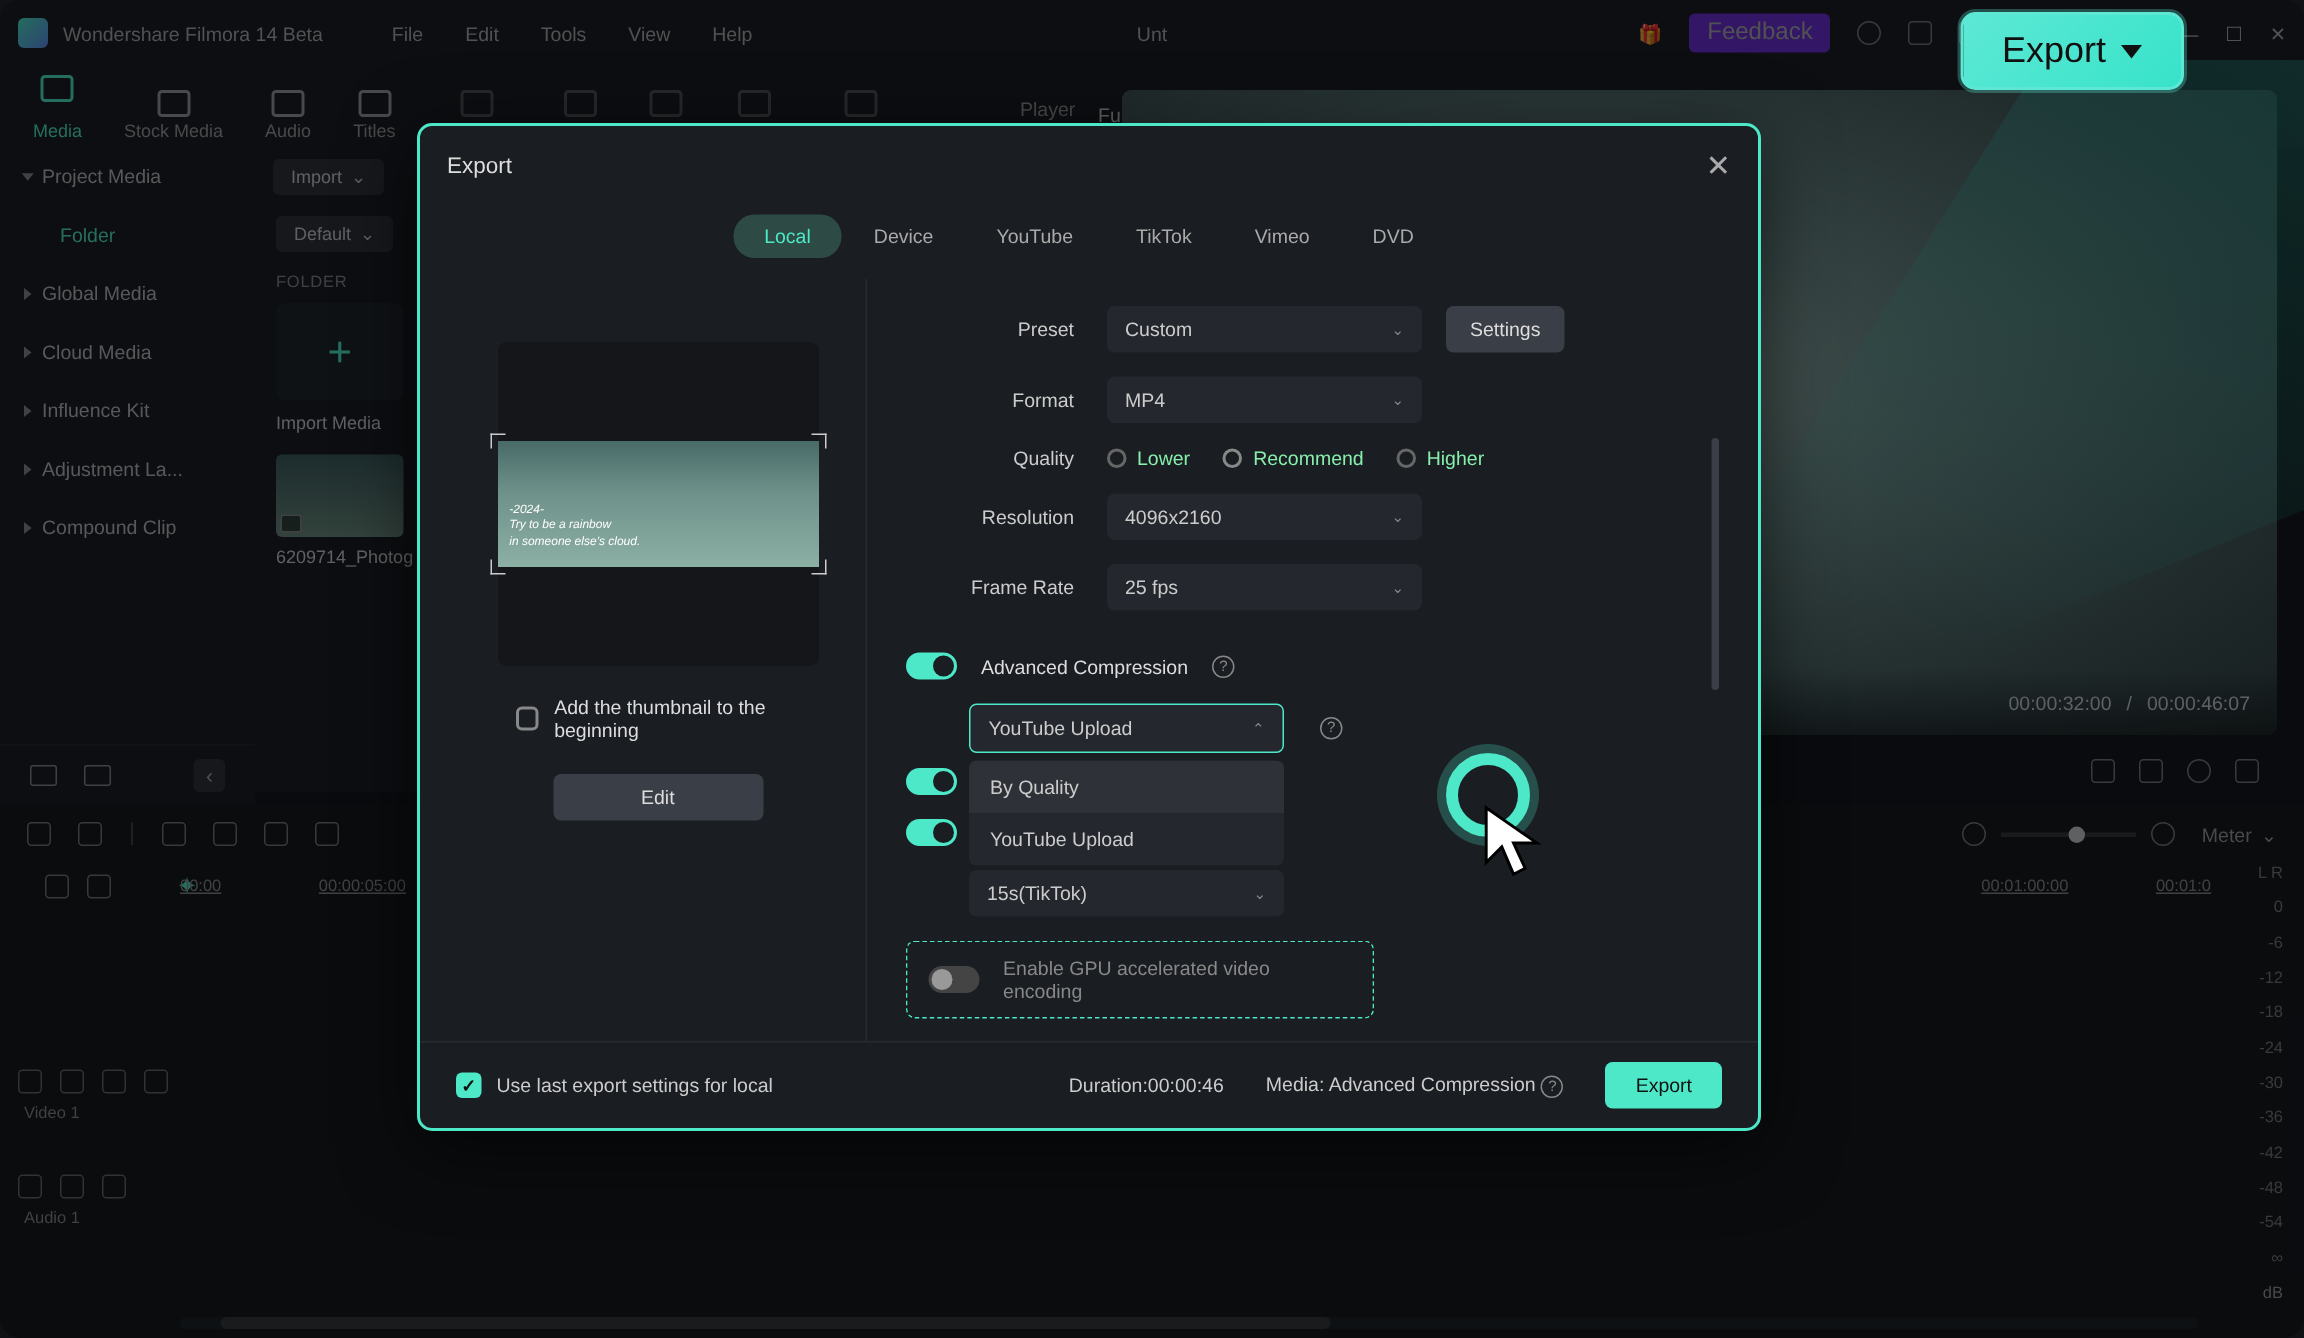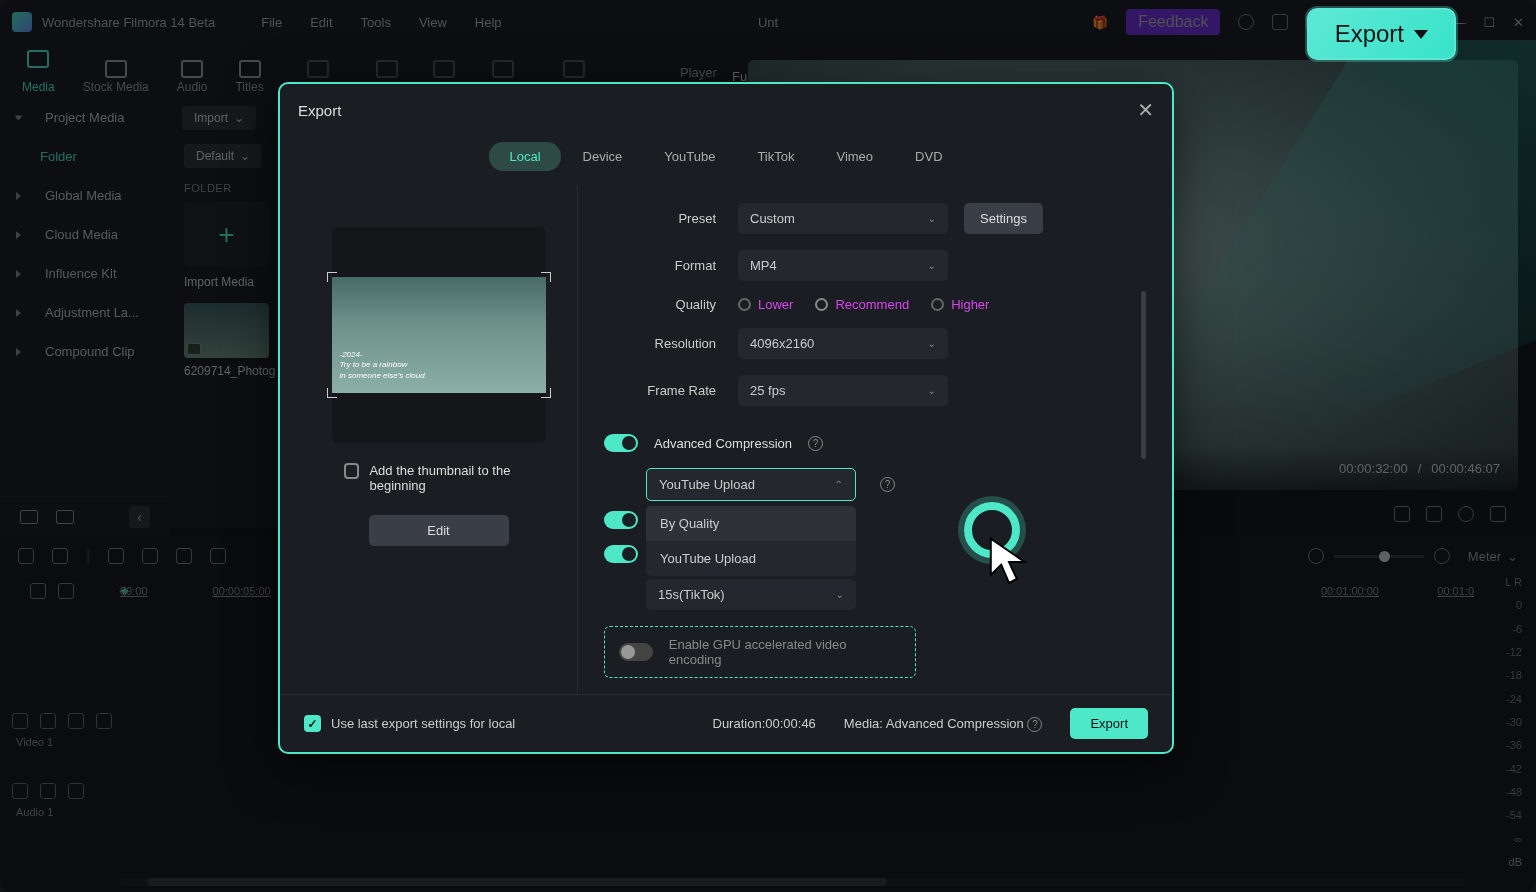--- a/index.html
+++ b/index.html
@@ -27,21 +27,21 @@
 .toolbar .tab { display: flex; flex-direction: column; align-items: center; gap: 2px; }
 .toolbar .tab.active { color: #4ce8c7; gap: 12px; }
 .toolbar .tab .ticon { width: 22px; height: 18px; border: 2px solid currentColor; border-radius: 3px; }
 .toolbar .tab.partial { opacity: .45; }
 .toolbar .right-ctrls { position: absolute; right: 30px; bottom: 14px; display: flex; gap: 14px; align-items: center; }
 .toolbar .player-lbl { position: absolute; left: 680px; bottom: 18px; font-size: 13px; color: #999; }
 .toolbar .quality-sel { position: absolute; left: 732px; bottom: 14px; font-size: 13px; color: #ccc; display: flex; align-items: center; gap: 40px; }
 
 
 .sidebar { position: absolute; left: 0; top: 98px; width: 170px; bottom: 0; background: #15171b; font-size: 13px; }
-.sidebar .item { padding: 12px 16px; display: flex; align-items: center; gap: 24px; color: #bbb; }
+.sidebar .item { padding: 12px 16px; display: flex; align-items: center; gap: 7px; color: #bbb; }
 .sidebar .item .caret { width: 0; height: 0; border-top: 4px solid transparent; border-bottom: 4px solid transparent; border-left: 5px solid #888; }
 .sidebar .folder { color: #4ce8c7; padding-left: 40px; }
 .sidebar .bottom-row { position: absolute; bottom: 356px; left: 0; right: 0; height: 40px; display: flex; align-items: center; padding: 0 20px; gap: 18px; border-top: 1px solid #222; }
 .sidebar .bottom-row .sq { width: 18px; height: 14px; border: 1.5px solid #888; border-radius: 2px; }
 .sidebar .bottom-row .pager { margin-left: auto; background: #2a2d33; padding: 3px 8px; border-radius: 4px; font-size: 14px; color: #aaa; }
 
 
 .media-panel { position: absolute; left: 170px; top: 98px; width: 490px; height: 430px; background: #15171b; }
 .media-panel .top-row { display: flex; align-items: center; padding: 8px 12px; gap: 10px; }
 .media-panel .pill { background: #2a2d33; padding: 5px 12px; border-radius: 4px; font-size: 12px; display: flex; align-items: center; gap: 6px; }
@@ -90,39 +90,39 @@
 .modal-backdrop { position: absolute; inset: 0; background: rgba(5,7,9,.55); z-index: 30; }
 .modal { position: absolute; left: 278px; top: 82px; width: 896px; height: 672px; background: #1a1d22; border: 2px solid #4ce8c7; border-radius: 10px; z-index: 40; display: flex; flex-direction: column; box-shadow: 0 12px 50px rgba(0,0,0,.6); }
 .modal .hdr { padding: 14px 18px; font-size: 15px; color: #ddd; display: flex; align-items: center; }
 .modal .hdr .close { margin-left: auto; font-size: 20px; color: #aaa; cursor: pointer; }
 .modal .tabs { display: flex; justify-content: center; gap: 2px; padding: 6px 0 14px; }
 .modal .tabs .tab { padding: 7px 20px; font-size: 13px; color: #aaa; border-radius: 14px; cursor: pointer; }
 .modal .tabs .tab.active { background: #2d4a44; color: #4ce8c7; }
 .modal .body { flex: 1; display: flex; padding: 0 20px; gap: 0; overflow: hidden; }
 .modal .left-col { width: 278px; padding: 42px 16px 0; border-right: 1px solid #282b31; }
 .modal .thumb-box { width: 214px; height: 216px; background: #14161a; border-radius: 6px; margin: 0 auto; display: flex; align-items: center; justify-content: center; position: relative; }
-.modal .thumb-img { width: 100%; height: 116px; background: linear-gradient(180deg,#486b68 0%,#6d9089 40%,#8db0a5 100%); position: relative; }
+.modal .thumb-img { width: 100%; height: 84px; background: linear-gradient(180deg,#486b68 0%,#6d9089 40%,#8db0a5 100%); position: relative; }
 .modal .thumb-img .ov { position: absolute; left: 8px; bottom: 12px; font-size: 8px; color: #fff; font-style: italic; line-height: 1.3; }
 .modal .thumb-img .br { position: absolute; width: 10px; height: 10px; border: 1.5px solid #ccc; }
 .modal .thumb-img .br.tl { top: -5px; left: -5px; border-right: none; border-bottom: none; }
 .modal .thumb-img .br.tr { top: -5px; right: -5px; border-left: none; border-bottom: none; }
 .modal .thumb-img .br.bl { bottom: -5px; left: -5px; border-right: none; border-top: none; }
 .modal .thumb-img .br.br2 { bottom: -5px; right: -5px; border-left: none; border-top: none; }
-.modal .chk-row { display: flex; align-items: flex-start; gap: 10px; margin-top: 20px; font-size: 13px; color: #ddd; padding-left: 28px; }
+.modal .chk-row { display: flex; align-items: center; gap: 10px; margin-top: 20px; font-size: 13px; color: #ddd; padding-left: 28px; }
 .modal .chk { width: 16px; height: 16px; border: 2px solid #888; border-radius: 4px; }
 .modal .edit-btn { display: block; width: 140px; margin: 22px auto 0; padding: 8px 0; text-align: center; background: #3a3e46; border-radius: 5px; font-size: 13px; color: #ddd; }
 
 .modal .right-col { flex: 1; padding: 18px 30px 0 48px; position: relative; }
 .form-row { display: flex; align-items: center; margin-bottom: 16px; font-size: 13px; }
 .form-row .lbl { width: 112px; text-align: right; color: #ccc; padding-right: 22px; }
 .form-row .select { flex: 0 0 210px; background: #24272d; padding: 8px 12px; border-radius: 5px; color: #ccc; display: flex; align-items: center; }
 .form-row .select .car { margin-left: auto; font-size: 10px; color: #888; }
 .form-row .settings-btn { margin-left: 16px; background: #3a3e46; padding: 8px 16px; border-radius: 5px; font-size: 13px; color: #ddd; }
 .radio-row { display: flex; align-items: center; gap: 22px; }
-.radio-row .r { display: flex; align-items: center; gap: 7px; color: #d946ef; font-size: 13px; }
+.radio-row .r { display: flex; align-items: center; gap: 7px; color: #86efac; font-size: 13px; }
 .radio-row .r .c { width: 13px; height: 13px; border: 2px solid #666; border-radius: 50%; }
 .radio-row .r.sel .c { border-color: #888; }
 .toggle-row { display: flex; align-items: center; gap: 16px; margin-bottom: 16px; font-size: 13px; color: #ddd; }
 .toggle { width: 34px; height: 18px; background: #4ce8c7; border-radius: 10px; position: relative; }
 .toggle.off { background: #444; }
 .toggle .knob { position: absolute; right: 2px; top: 2px; width: 14px; height: 14px; background: #1a1d22; border-radius: 50%; }
 .toggle.off .knob { left: 2px; right: auto; background: #999; }
 .help-ico { width: 15px; height: 15px; border: 1.3px solid #888; border-radius: 50%; display: inline-flex; align-items: center; justify-content: center; font-size: 10px; color: #888; }
 
 .dropdown-open { position: relative; }

